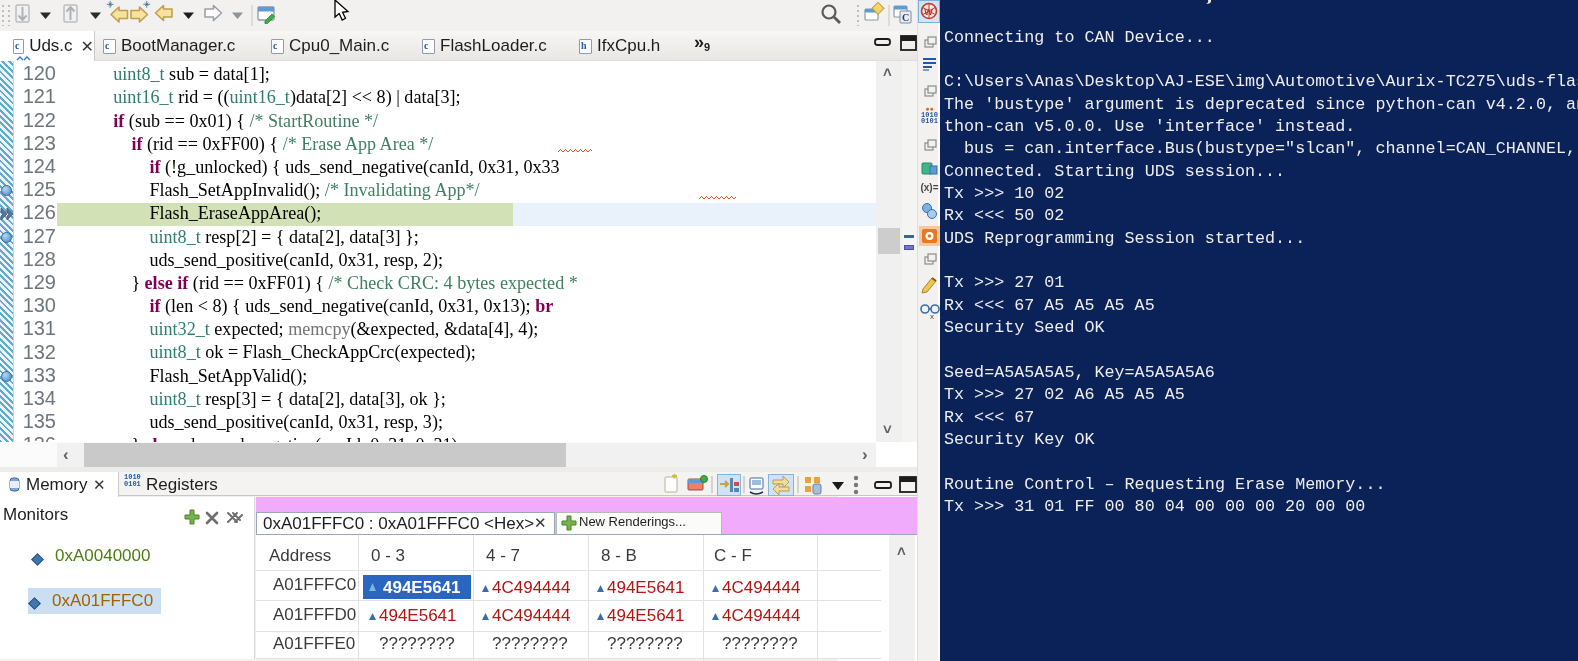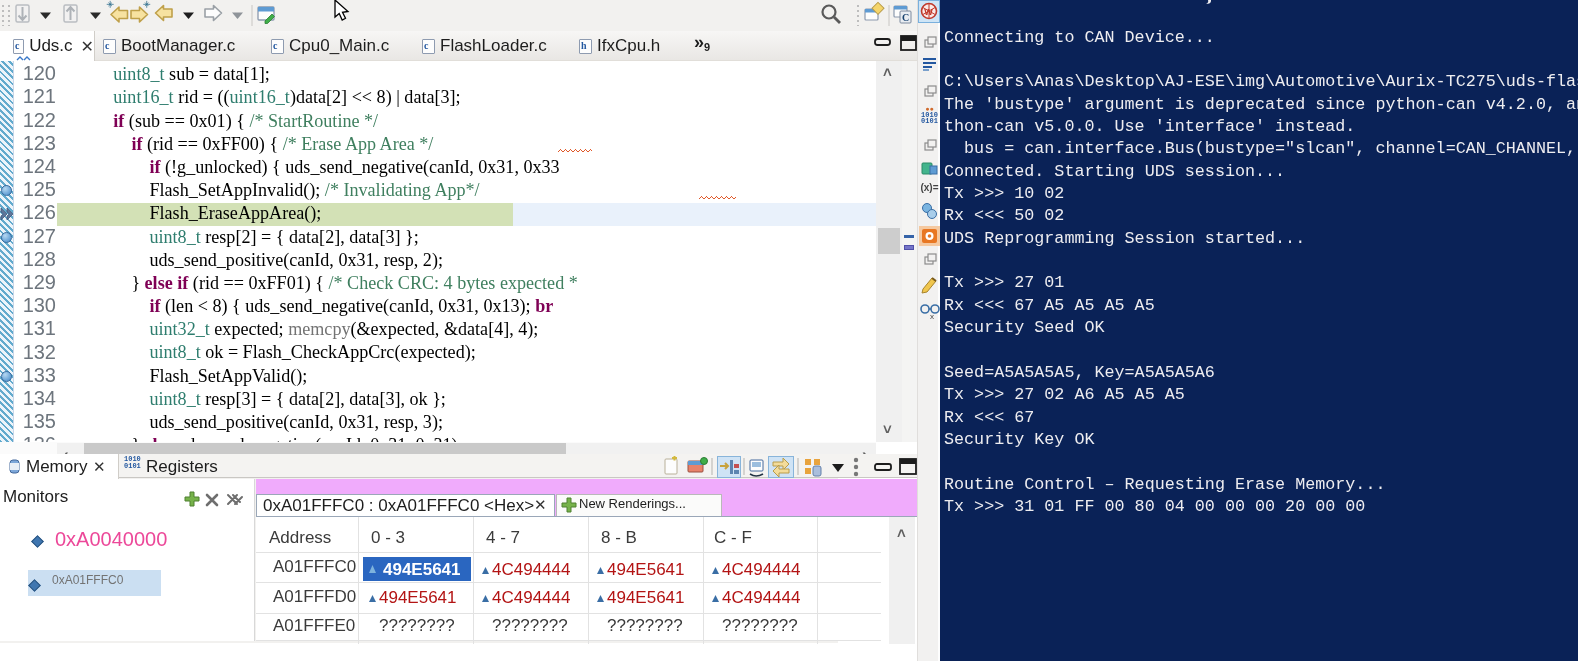--- a/index.html
+++ b/index.html
@@ -22,21 +22,21 @@
 #code .ln{display:block;height:23.2px}
 .kw{color:#7f0055;font-weight:bold}
 .ty{color:#2e7d6e}
 .cm{color:#3f7f5f}
 .fn{color:#737373}
 .hl126{left:57px;top:202.5px;width:456px;height:23.2px;background:#d3e1b6}
 .hl126b{left:513px;top:202.5px;width:363px;height:23.2px;background:#e9f1fb}
 .squig{height:3px;background:linear-gradient(135deg,transparent 28%,#e05a2b 32%,#e05a2b 45%,transparent 50%) repeat-x,linear-gradient(45deg,transparent 50%,#e05a2b 55%,#e05a2b 68%,transparent 72%) repeat-x;background-size:5px 3px}
 
 #sash{left:0;top:467px;width:940px;height:5px;background:#ececea}
-#botpanel{left:0;top:454px;width:838px;height:189px;background:#f2f1ef}
+#botpanel{left:0;top:472px;width:838px;height:189px;background:#f2f1ef}
 
 #monitors{left:0;top:25px;width:255px;height:162px;background:#fff;border-right:1px solid #d8d8d8}
 #rendtabs{left:256px;top:25px;width:684px;height:37px;background:#f0abfc}
 #memtable{left:256px;top:62px;width:684px;height:125px;background:#fff;border-top:1px solid #9aa7b8}
 
 #strip{left:917px;top:0;width:23px;height:661px;background:#f2f1f0;border-left:1px solid #e0dedc;border-right:2px solid #fdfdfd}
 
 #term{left:940px;top:0;width:638px;height:661px;background:#0a2257;overflow:hidden}
 #term pre{position:absolute;left:4px;top:-18px;font-family:"Liberation Mono",monospace;font-size:16.73px;line-height:22.35px;color:#eeedf0;white-space:pre}
 </style>
@@ -240,23 +240,23 @@
  <path d="M7 1 v5 h-5 v4 h5 v5 h4 v-5 h5 v-4 h-5 v-5 z" fill="#76b24a" stroke="#4e8030" stroke-width="1"></path>
  <g stroke="#6e6e6e" stroke-width="2.6" stroke-linecap="round">
           <path d="M24 4 l10 10 M34 4 l-10 10"></path>
         </g>
  <g stroke="#6e6e6e" stroke-width="2.4" stroke-linecap="round">
           <path d="M45 4 l9 9 M54 4 l-9 9 M50 4 l7 7 M59 6 l-7 7" stroke-width="2"></path>
         </g>
 </svg>
 <div style="position:absolute;left:28px;top:91px;width:133px;height:26px;background:#cbdff2"></div>
 <div class="diam" style="left:33px;top:58px"></div>
-<div style="position:absolute;left:55px;top:49px;font-size:20px;color:#ec4899">0xA0040000</div>
+<div style="position:absolute;left:55px;top:49px;font-size:17px;color:#4d7c0f">0xA0040000</div>
 <div class="diam" style="left:30px;top:102px"></div>
-<div style="position:absolute;left:52px;top:94px;font-size:12px;color:#737373">0xA01FFFC0</div>
+<div style="position:absolute;left:52px;top:94px;font-size:17px;color:#a16207">0xA01FFFC0</div>
 </div>
 <div id="rendtabs" class="abs">
 <div style="position:absolute;left:0px;top:15px;width:299px;height:22px;background:#fff;border:1px solid #9aa7b8;border-bottom:none"></div>
 <div style="position:absolute;left:7px;top:17px;font-size:17px;color:#1d1d1d">0xA01FFFC0 : 0xA01FFFC0 &lt;Hex&gt;</div>
 <div style="position:absolute;left:278px;top:17px;font-size:15px;color:#333">✕</div>
 <div style="position:absolute;left:300px;top:15px;width:166px;height:22px;background:#fbfbfa;border:1px solid #b9b9b9;border-bottom:none"></div>
 <svg style="position:absolute;left:305px;top:18px" width="16" height="16">
         <path d="M6 1 v5 h-5 v4 h5 v5 h4 v-5 h5 v-4 h-5 v-5 z" fill="#76b24a" stroke="#4e8030"></path>
       </svg>
 <div style="position:absolute;left:323px;top:17px;font-size:13px;color:#1d1d1d">New Renderings...</div>

